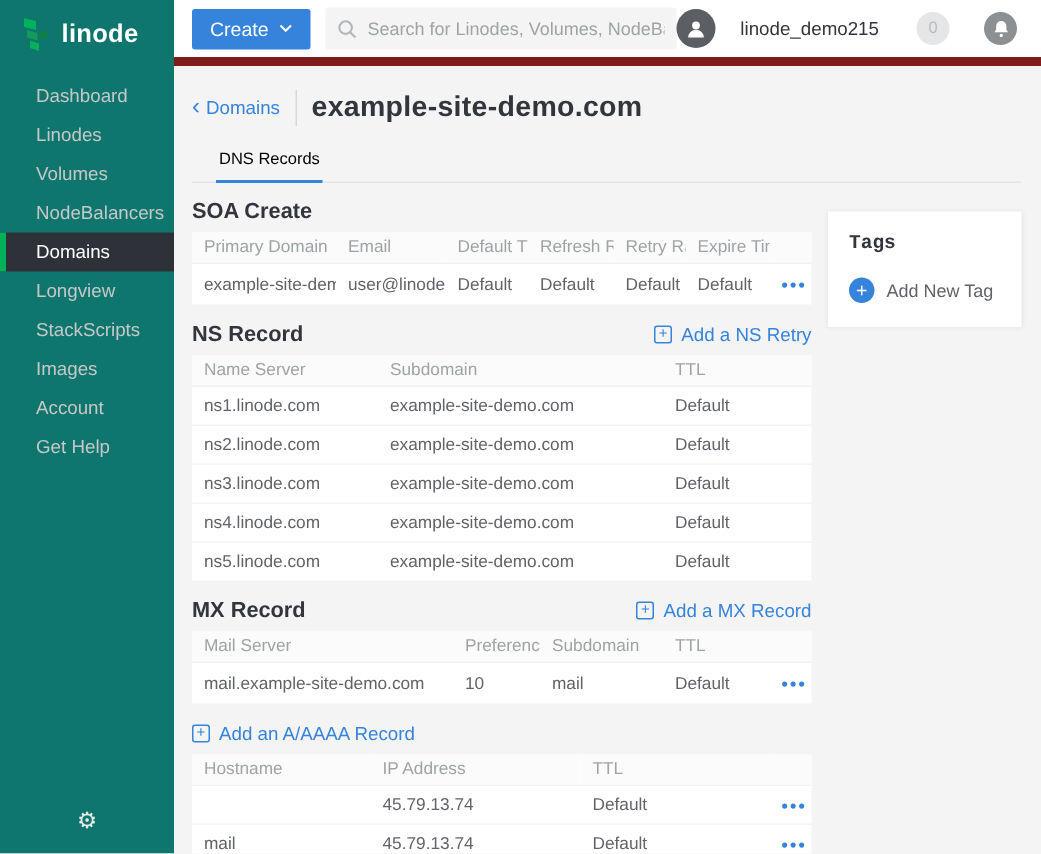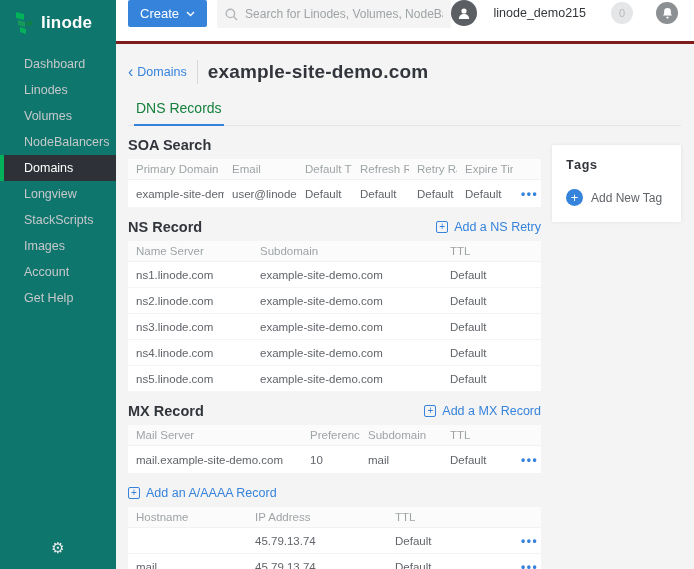--- a/index.html
+++ b/index.html
@@ -23,21 +23,21 @@
   }
   .nav-item.active { color:#ffffff; background:#2e3238; }
   .nav-item.active::before {
     content:""; position:absolute; left:0; top:0; bottom:0; width:4px; background:#02b159;
   }
   .sidebar-bottom { margin-top:auto; padding:14px 0 12px 0; text-align:center; }
   .gear { color:#e9eaea; font-size:15px; cursor:pointer; display:inline-block; }
   
   .topbar {
     position:absolute; left:116px; top:0; right:0; height:44px; background:#ffffff;
-    display:flex; align-items:flex-start; border-bottom:3px solid #7f1d1d; z-index:4;
+    display:flex; align-items:center; border-bottom:6px solid #7f1d1d; z-index:4;
   }
   .create-btn {
     margin-left:12px; background:#3683dc; color:#fff; border:none; border-radius:2px;
     font-size:13px; height:27px; padding:0 12px; display:flex; align-items:center; gap:7px;
     cursor:pointer; font-family:inherit;
   }
   .create-btn svg { display:block; }
   .searchbox {
     margin-left:10px; width:300px; height:28px; background:#f4f4f4; border-radius:2px;
     display:flex; align-items:center; padding:0 8px; gap:7px;
@@ -60,21 +60,21 @@
   }
   
   .main { position:absolute; left:116px; top:44px; right:0; bottom:0; padding:14px 13px 0 12px; }
   .breadcrumb-row { display:flex; align-items:center; gap:10px; height:28px; }
   .back-link { display:flex; align-items:center; gap:4px; color:#3683dc; font-size:12.5px; cursor:pointer; }
   .back-chevron { font-size:16px; line-height:12px; }
   .crumb-divider { width:1px; height:24px; background:#d6d8da; }
   .page-title { font-size:19px; font-weight:bold; color:#32363c; letter-spacing:.2px; }
   .tabbar { margin-top:14px; border-bottom:1px solid #e3e5e8; display:flex; }
   .tab {
-    font-size:14px; color:#15803d; padding:0 2px 8px 2px; margin-left:6px;
+    font-size:11px; color:#000000; padding:0 2px 8px 2px; margin-left:16px;
     border-bottom:2px solid transparent; margin-bottom:-1px; cursor:pointer;
   }
   .tab.active { border-bottom-color:#3683dc; }
   .content-cols { display:flex; align-items:flex-start; }
   .left-col { width:413px; }
   .right-col { width:129px; margin-left:11px; margin-top:19px; }
   
   .section-head { display:flex; align-items:center; justify-content:space-between; margin:10px 0 5px 0; height:18px; }
   .section-title { font-size:14.5px; font-weight:bold; color:#32363c; }
   .add-link { display:flex; align-items:center; gap:6px; color:#3683dc; font-size:12.5px; cursor:pointer; }
@@ -178,21 +178,21 @@
   </div>
 
   <div class="tabbar">
     <div class="tab active">DNS Records</div>
   </div>
 
   <div class="content-cols">
     <div class="left-col">
 
       <div class="section-head">
-        <span class="section-title">SOA Search</span>
+        <span class="section-title">SOA Create</span>
       </div>
       <table>
         <colgroup>
             <col style="width:96px">
             <col style="width:73px">
             <col style="width:55px">
             <col style="width:57px">
             <col style="width:48px">
             <col style="width:56px">
             <col style="width:28px">

